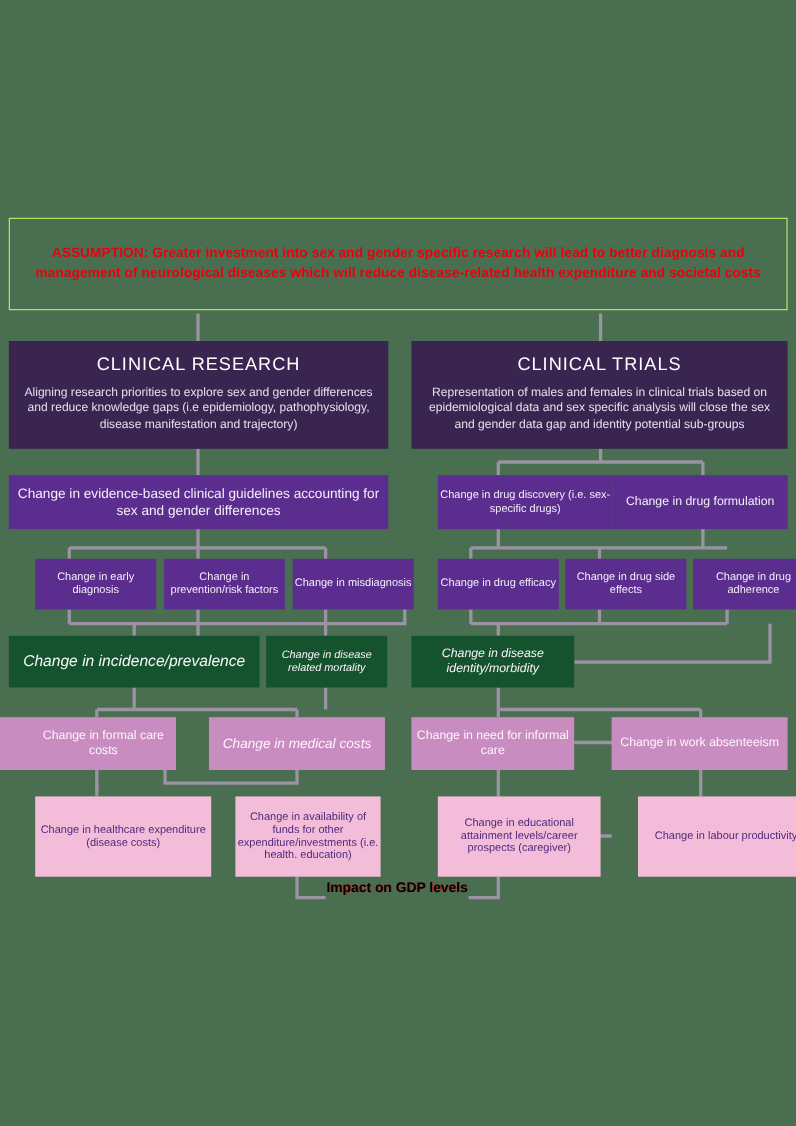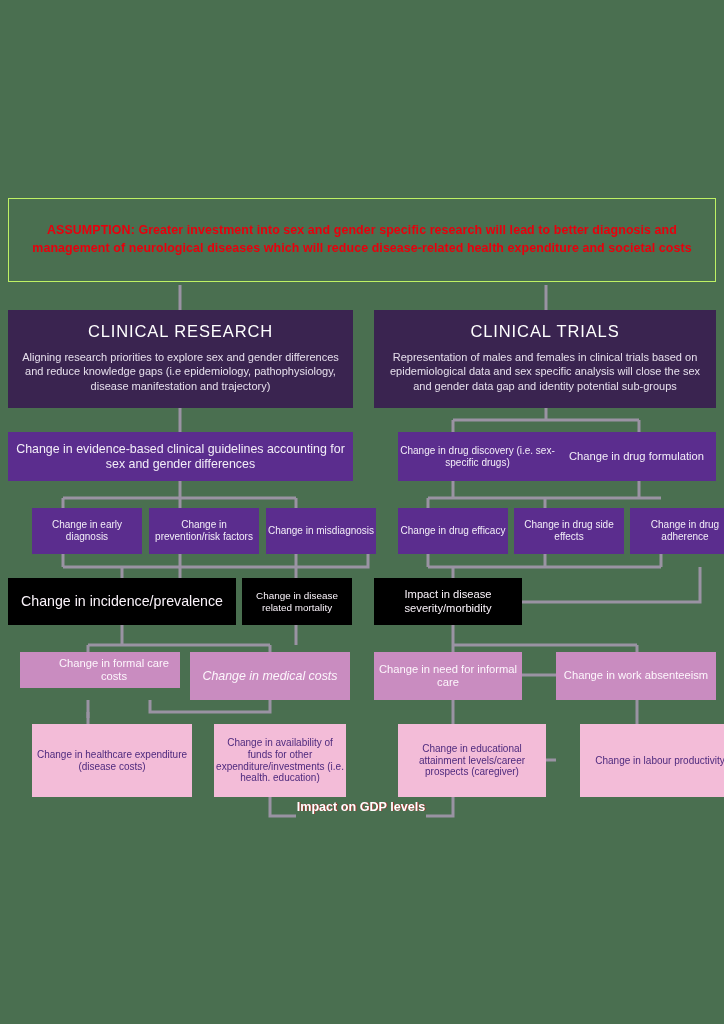--- a/index.html
+++ b/index.html
@@ -52,35 +52,35 @@
     color:#ffffff;
   }
   .header .h-sub{
     font-size:11px;
     line-height:1.32;
     color:#e6dfec;
   }
 
   
   .lvl-deep{background:#5b2d8e;color:#f3eef8;}
-  .lvl-mid{background:#000000;color:#fbf4fb;}
+  .lvl-mid{background:#14532d;color:#fbf4fb;font-style:italic;}
   .lvl-pink{background:#c98cc0;color:#fdf6fc;}
   .lvl-lightpink{background:#f3bcd8;color:#4e2a7e;}
 
   .t17{font-size:14.2px;}
   .t14{font-size:12.4px;}
   .t12{font-size:11.2px;}
   .t11{font-size:10px;margin-left:24px;}
   .t10{font-size:9.9px;}
 
   .gdp{
     position:absolute;
     z-index:3;
     text-align:center;
-    color:#ffffff;
+    color:#000000;
     font-weight:bold;
     font-size:12.6px;
     line-height:1.2;
     text-shadow:1px 0 0 rgba(232,0,13,.55);
   }
 </style>
 </head>
 <body>
 
 <div id="stage">
@@ -213,24 +213,24 @@
 
   <div class="box lvl-mid t17" style="left:8px;top:578px;width:228px;height:47px;">
     <span>Change in incidence/prevalence</span>
   </div>
 
   <div class="box lvl-mid t10" style="left:242px;top:578px;width:110px;height:47px;">
     <span>Change in disease related mortality</span>
   </div>
 
   <div class="box lvl-mid t12" style="left:374px;top:578px;width:148px;height:47px;">
-    <span>Impact in disease severity/morbidity</span>
-  </div>
-
-  <div class="box lvl-pink t12" style="left:20px;top:652px;width:160px;height:36px;padding-left:28px;">
+    <span>Change in disease identity/morbidity</span>
+  </div>
+
+  <div class="box lvl-pink t12" style="left:0;top:652px;width:160px;height:48px;padding-left:28px;">
     <span>Change in formal care costs</span>
   </div>
 
   <div class="box lvl-pink t14" style="left:190px;top:652px;width:160px;height:48px;font-style:italic;">
     <span>Change in medical costs</span>
   </div>
 
   <div class="box lvl-pink t12" style="left:374px;top:652px;width:148px;height:48px;">
     <span>Change in need for informal care</span>
   </div>

